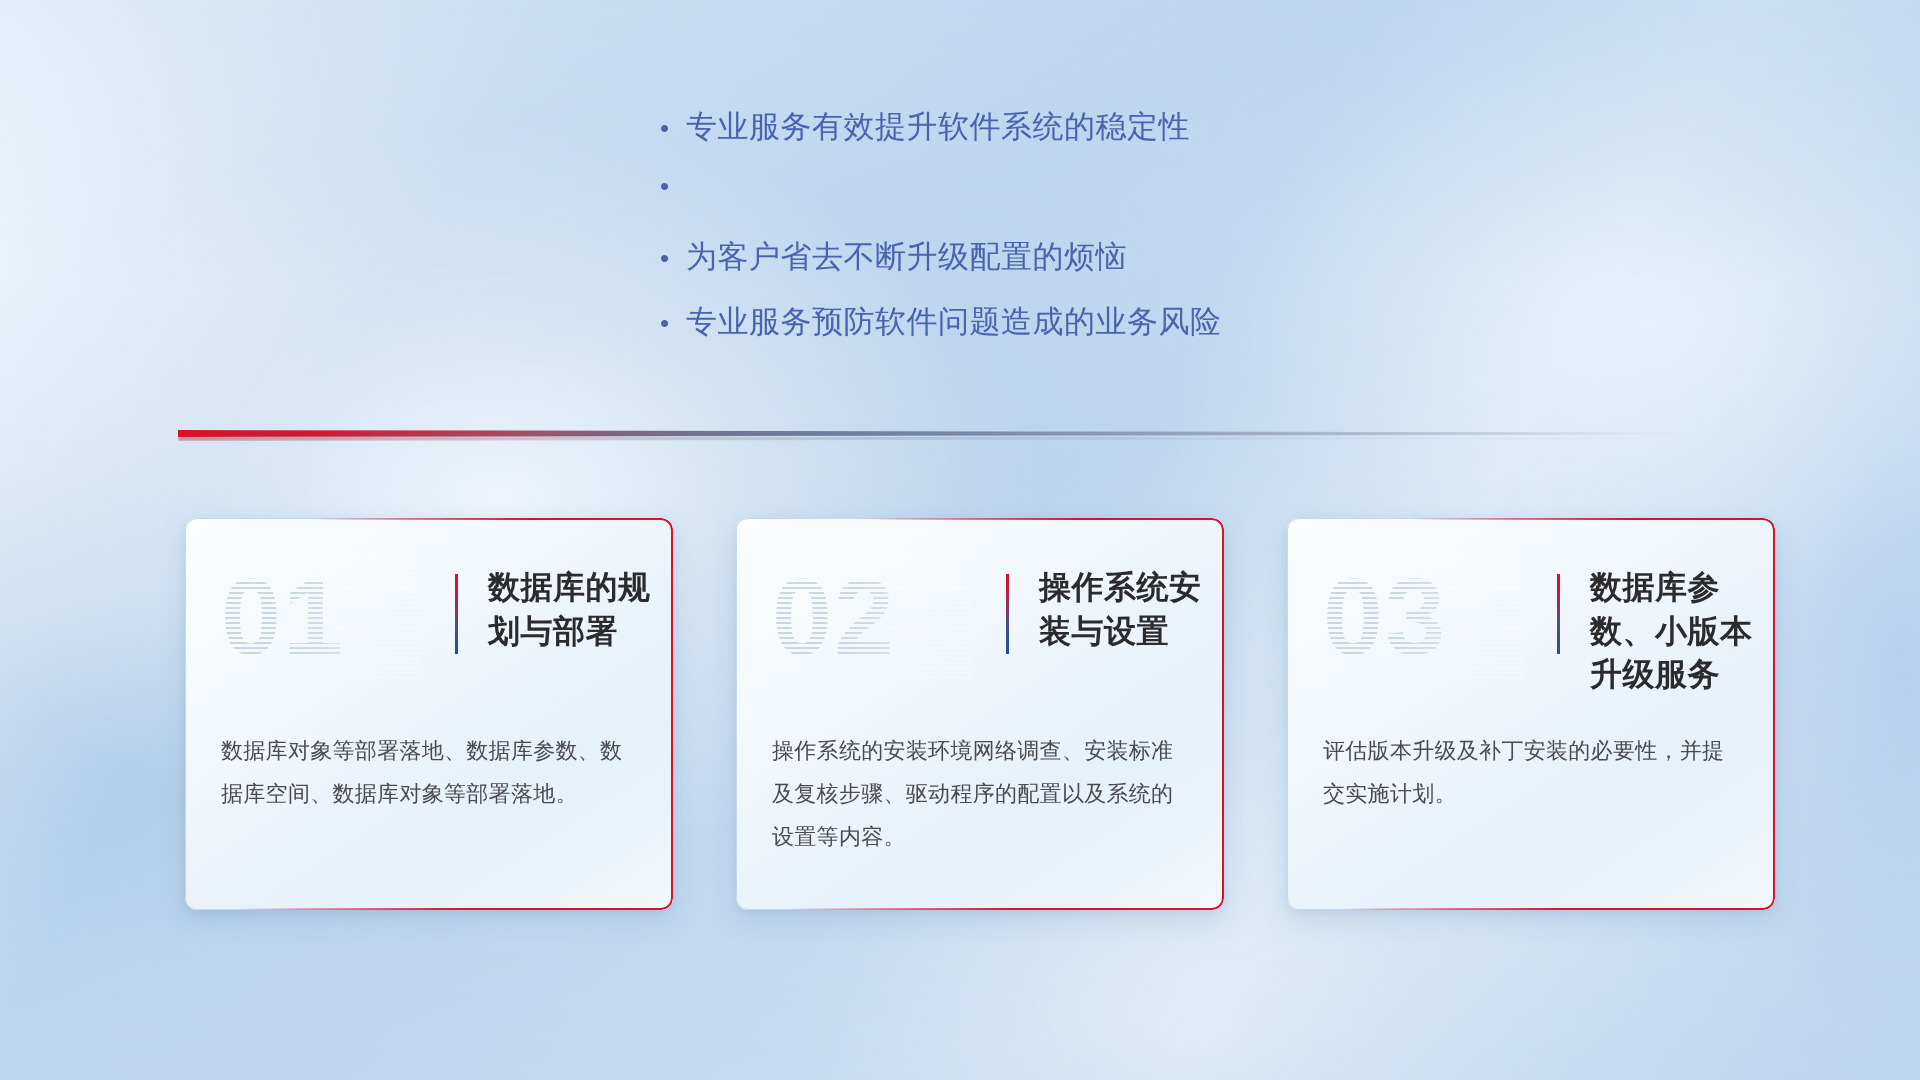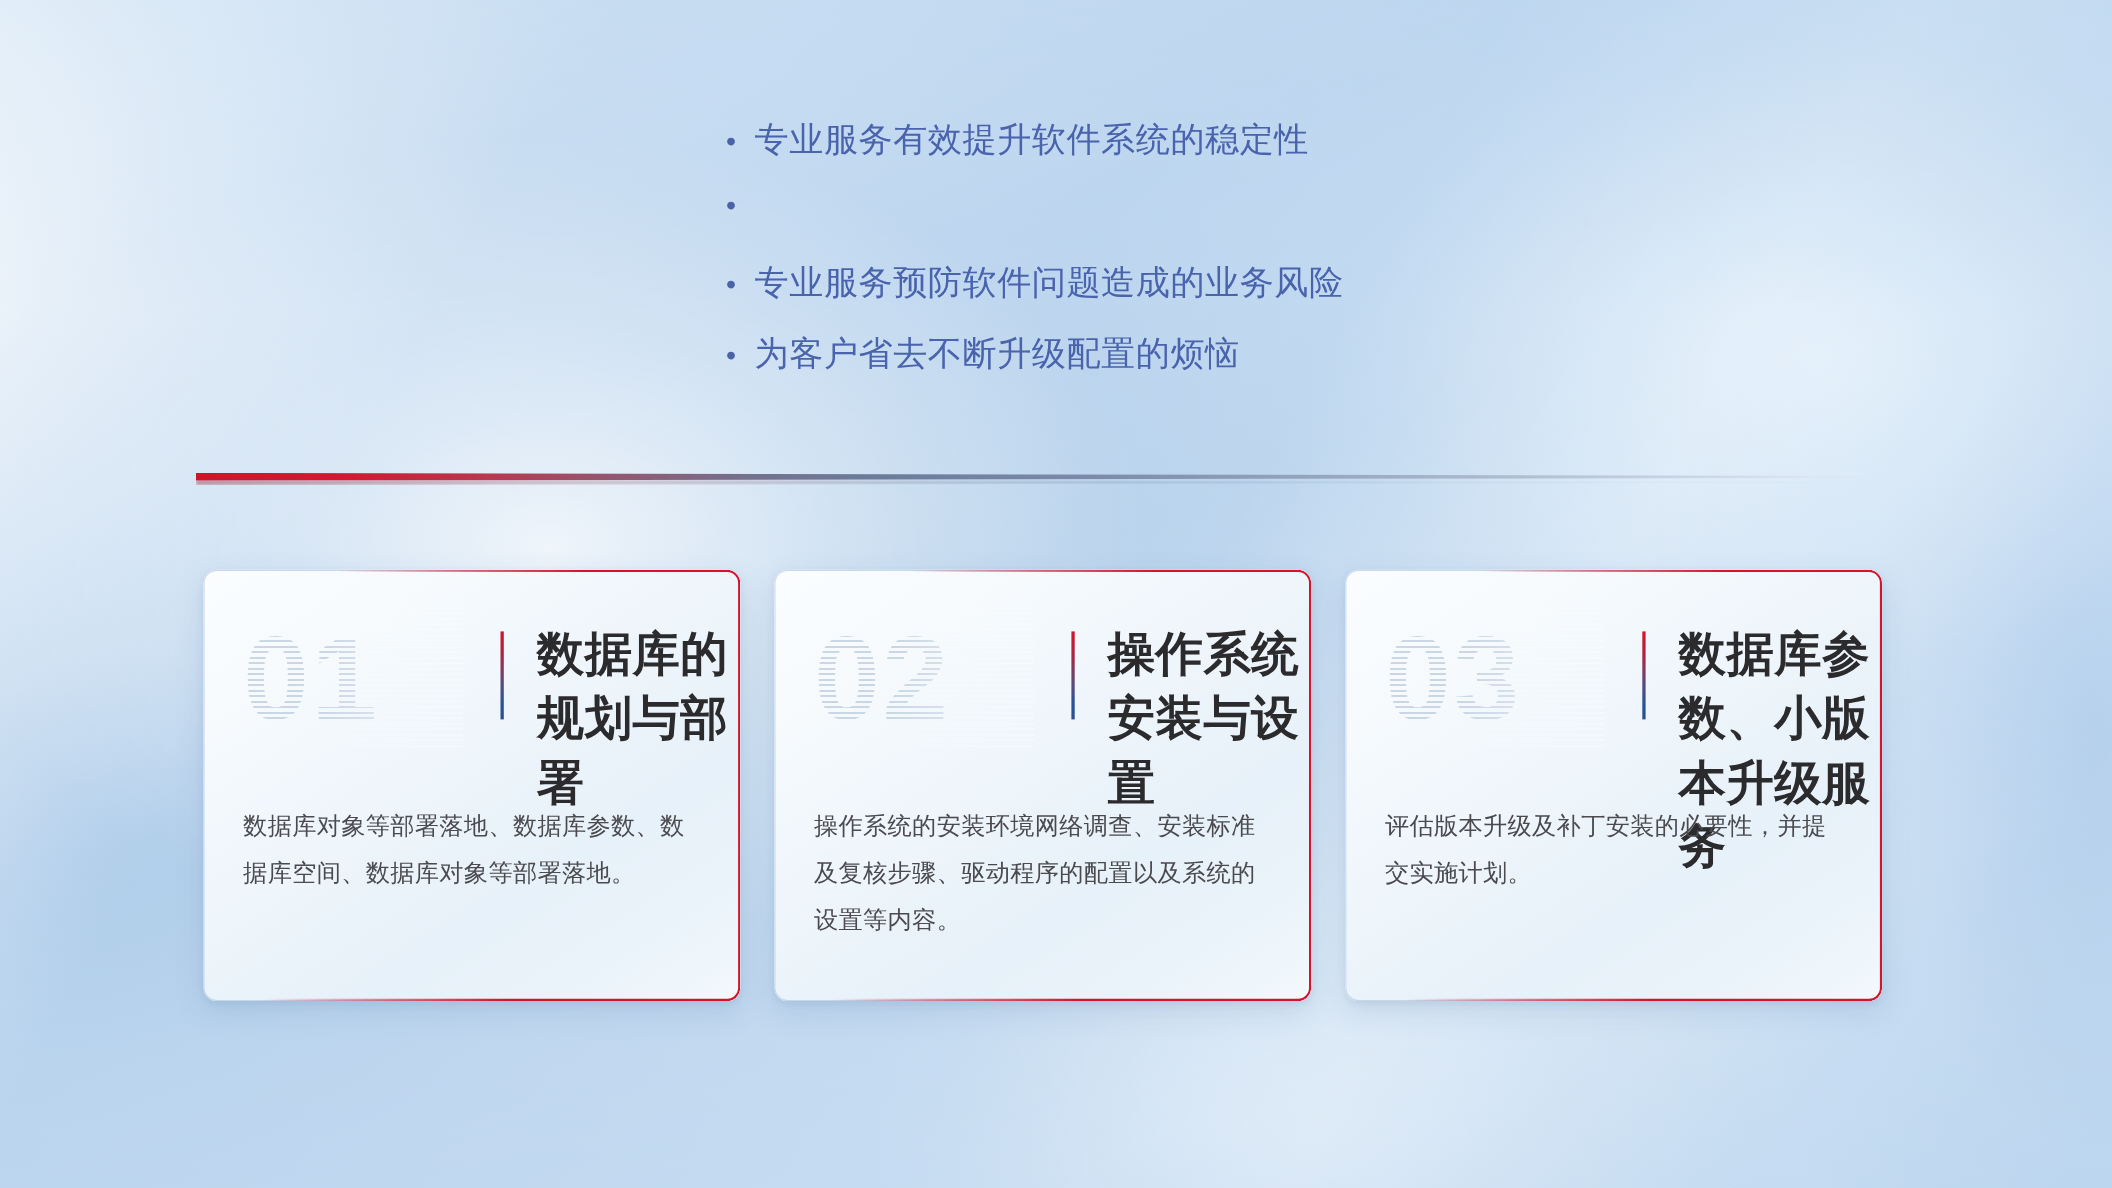--- a/index.html
+++ b/index.html
@@ -144,21 +144,21 @@
     filter: blur(1.3px);
   }
 
   
   #cards {
     position: absolute;
     left: 185px;
     top: 518px;
     width: 1590px;
     display: flex;
-    gap: 31px;
+    gap: 63px;
   }
   .card {
     position: relative;
     width: 488px;
     height: 392px;
     border-radius: 12px;
     background:
       linear-gradient(147deg,
         #fbfdff 0%,
         #f6fafd 22%,
@@ -237,21 +237,21 @@
     width: 3px;
     height: 80px;
     background: linear-gradient(180deg, #d3142c 0%, #b02340 26%, #5c4b76 58%, #27539a 84%, #2a4f8e 100%);
   }
 
   .card-title {
     position: absolute;
     left: 303px;
     top: 48px;
     width: 185px;
-    font-size: 43px;
+    font-size: 32px;
     line-height: 1.36;
     font-weight: 600;
     color: #2b2b2e;
     letter-spacing: 0.5px;
   }
 
   .card-body {
     position: absolute;
     left: 36px;
     top: 212px;
@@ -282,26 +282,26 @@
       <span class="bullet-dot"></span>
       <span class="bullet-text">专业服务有效提升软件系统的稳定性</span>
     </div>
 
     <div class="bullet-row">
       <span class="bullet-dot"></span>
     </div>
 
     <div class="bullet-row">
       <span class="bullet-dot"></span>
-      <span class="bullet-text">专业服务预防软件问题造成的业务风险</span>
+      <span class="bullet-text">为客户省去不断升级配置的烦恼</span>
     </div>
 
     <div class="bullet-row">
       <span class="bullet-dot"></span>
-      <span class="bullet-text">为客户省去不断升级配置的烦恼</span>
+      <span class="bullet-text">专业服务预防软件问题造成的业务风险</span>
     </div>
 
   </div>
 
   <div id="divider-wrap">
     <div class="divider-shadow"></div>
     <div class="divider-line"></div>
   </div>
 
   <div id="cards">

